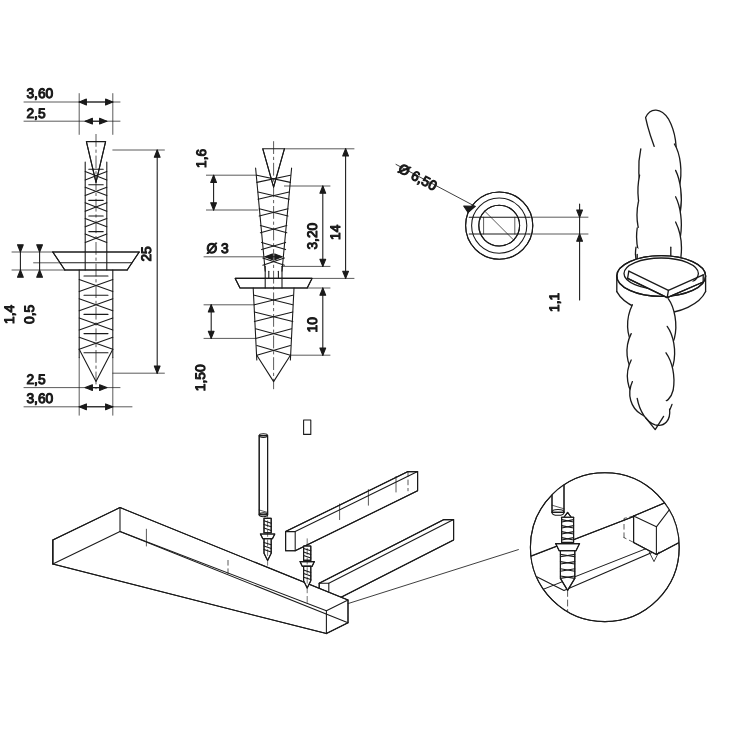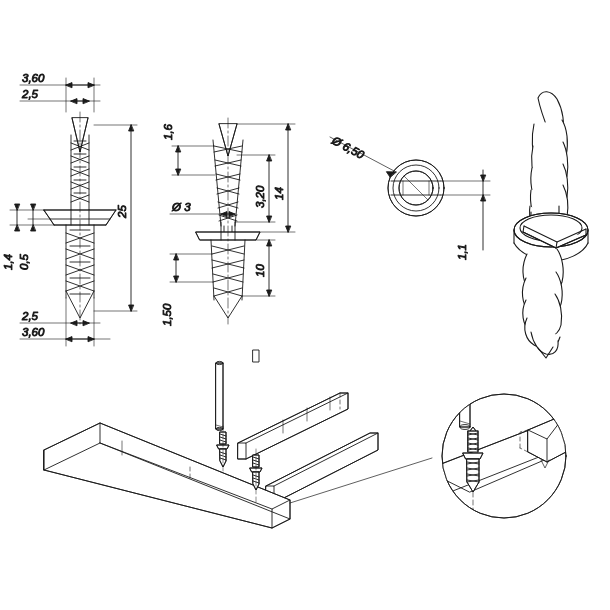--- a/index.html
+++ b/index.html
@@ -1,18 +1,18 @@
 <!DOCTYPE html>
 <html><head>
 <meta charset="utf-8">
 <style>
   html,body{margin:0;padding:0;background:#ffffff;}
   body{width:610px;height:610px;overflow:hidden;
        font-family:"Liberation Sans", sans-serif;color:#1a1a1a;}
-  #sheet{position:relative;width:610px;height:610px;background:#ffffff;font-style:italic;}
+  #sheet{position:relative;width:610px;height:610px;background:#ffffff;}
   #sheet svg{position:absolute;top:0;left:0;}
   .dimtext{font-family:"Liberation Sans", sans-serif;font-size:11.5px;fill:#1a1a1a;}
 </style>
 </head>
 <body>
 
 <div id="sheet">
 
 <svg width="610" height="610" viewBox="0 0 610 610" stroke="#1a1a1a" fill="none" stroke-width="0.9" stroke-linecap="round" stroke-linejoin="round">
 

